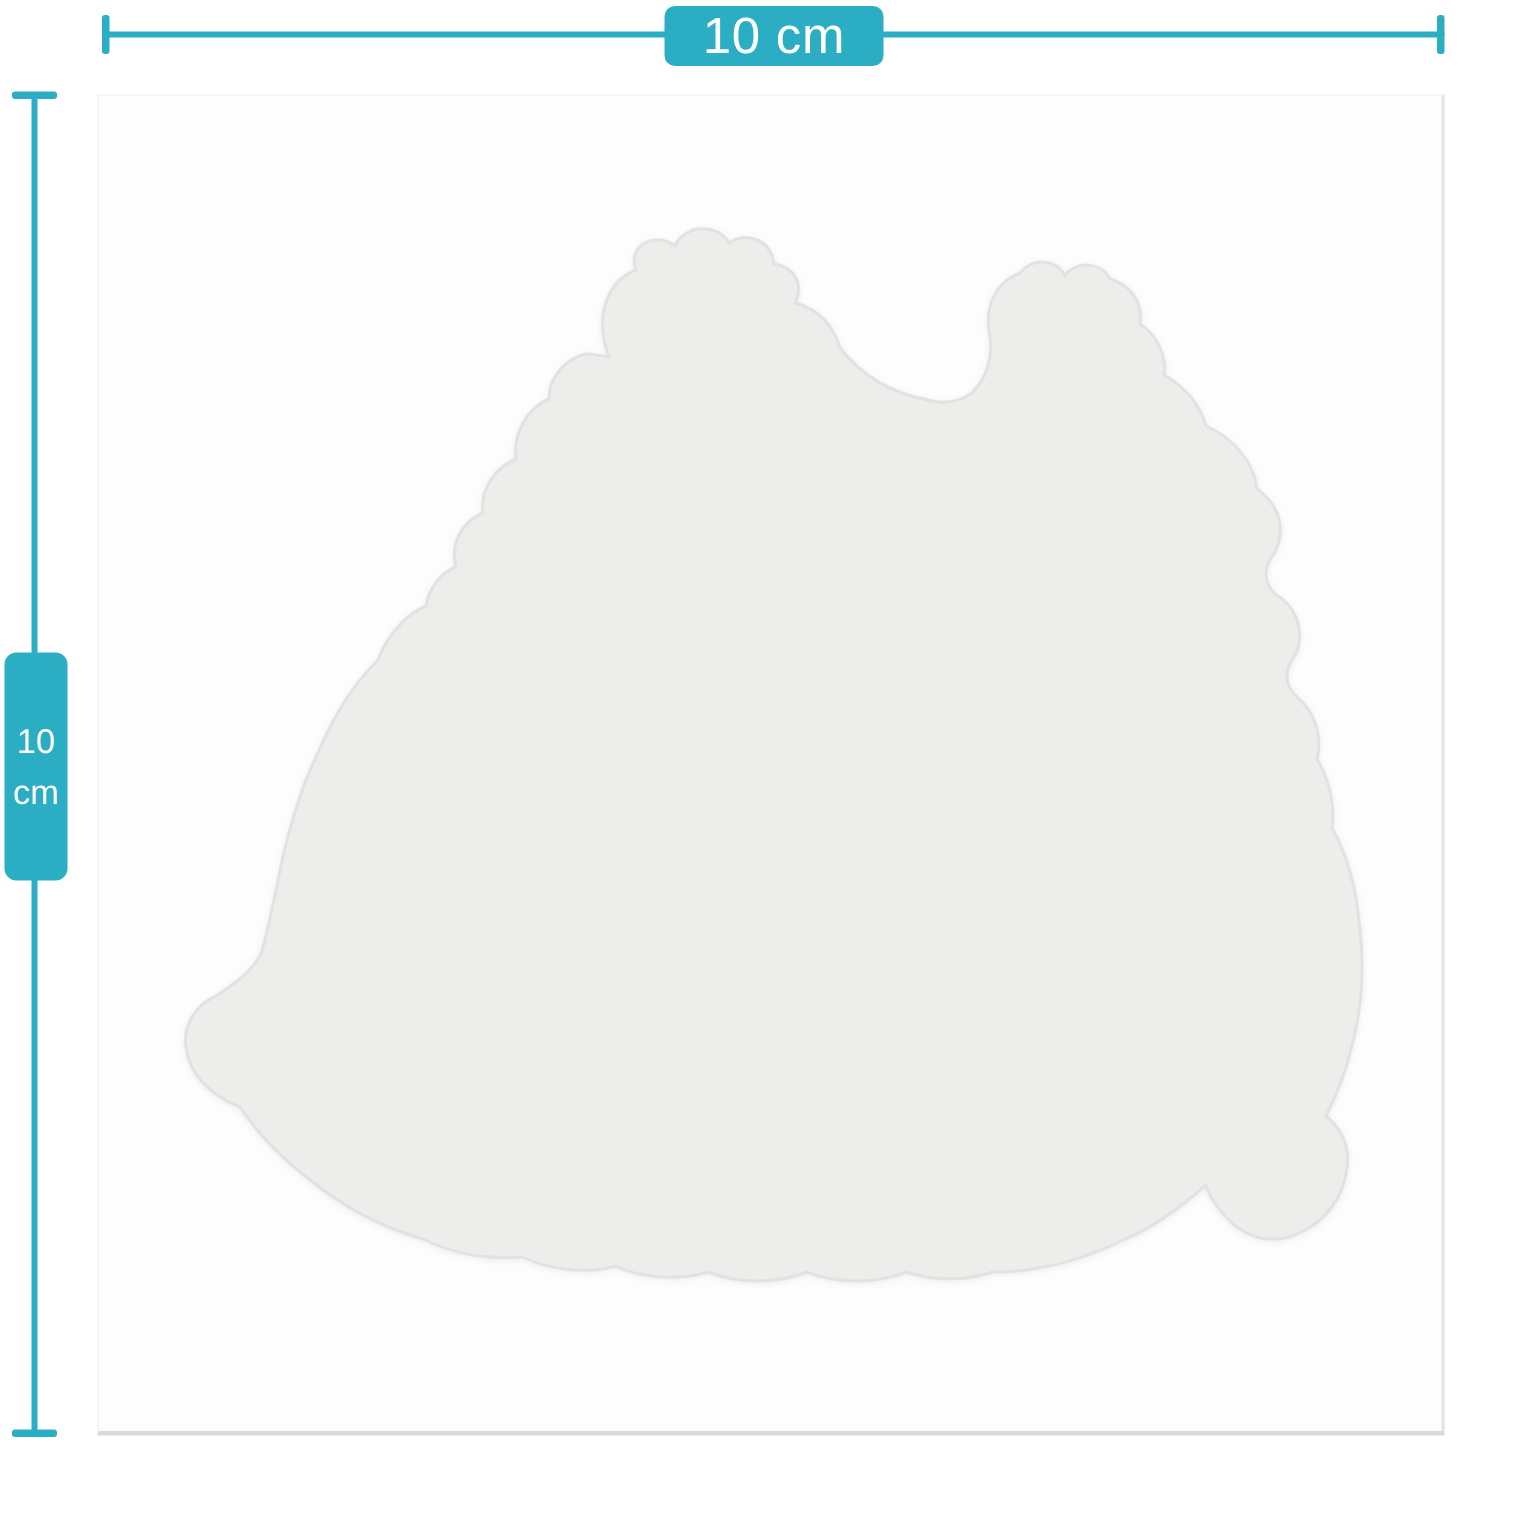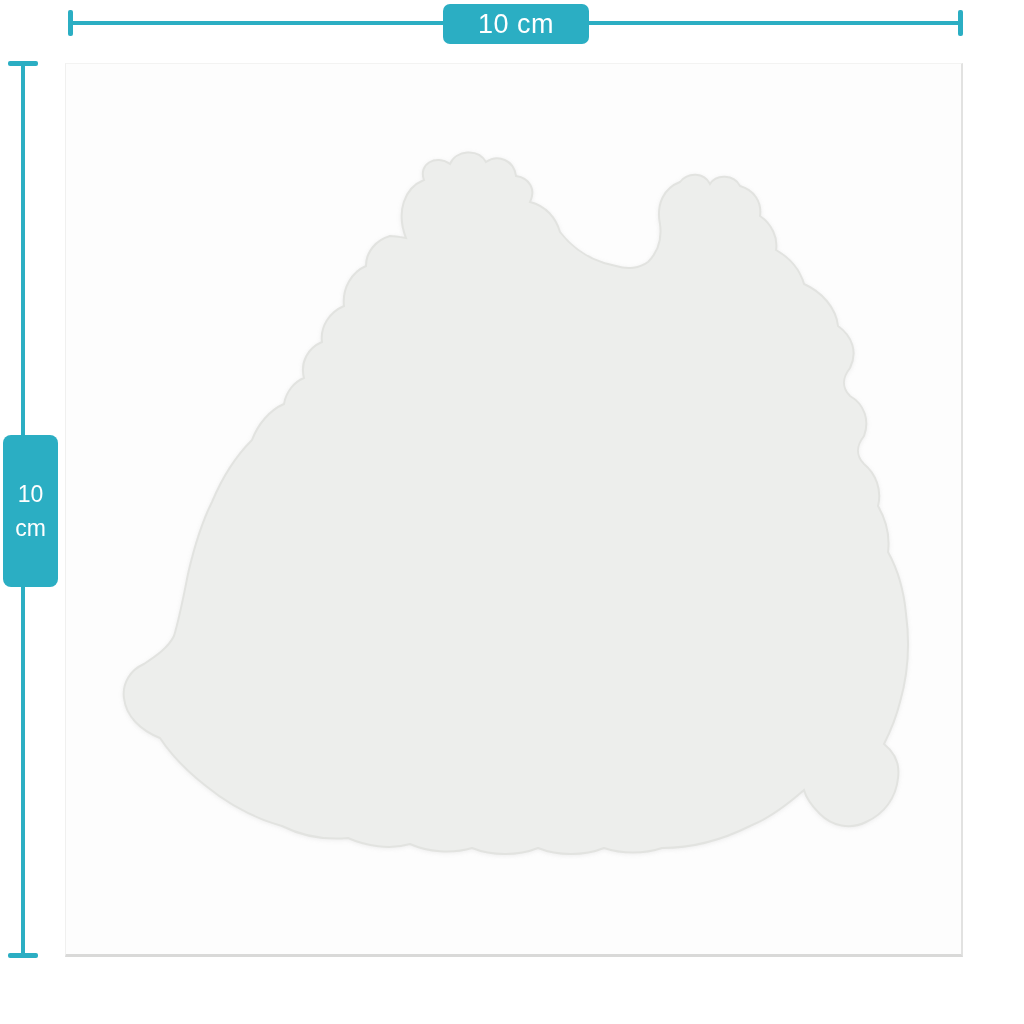--- a/index.html
+++ b/index.html
@@ -48,26 +48,26 @@
   
   .badge {
     position: absolute;
     display: flex; align-items: center; justify-content: center;
     font-weight: 400;
   }
   .badge-top {
     left: 443px; top: 4px;
     width: 146px; height: 40px;
     border-radius: 7px;
-    font-size: 27px;
+    font-size: 34px;
     letter-spacing: 0.5px;
   }
   .badge-left {
     left: 3px; top: 435px;
-    width: 55px; height: 152px;
+    width: 42px; height: 152px;
     border-radius: 8px;
     flex-direction: column;
     font-size: 23px;
     line-height: 1.5;
   }
 </style>
 </head>
 <body>
 
 <div class="scene">

